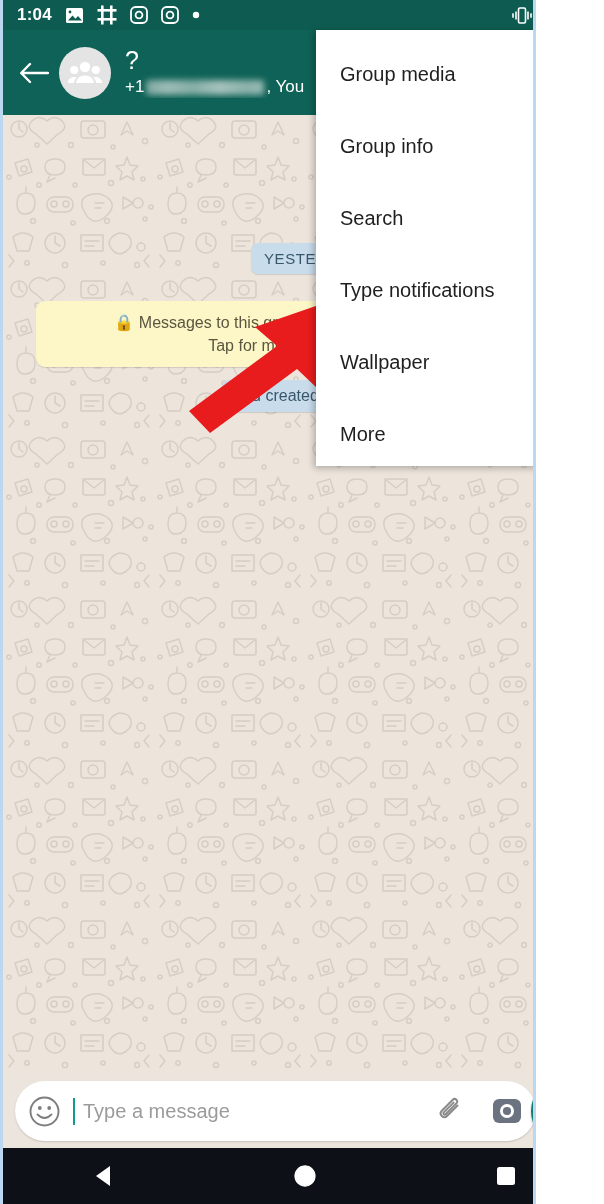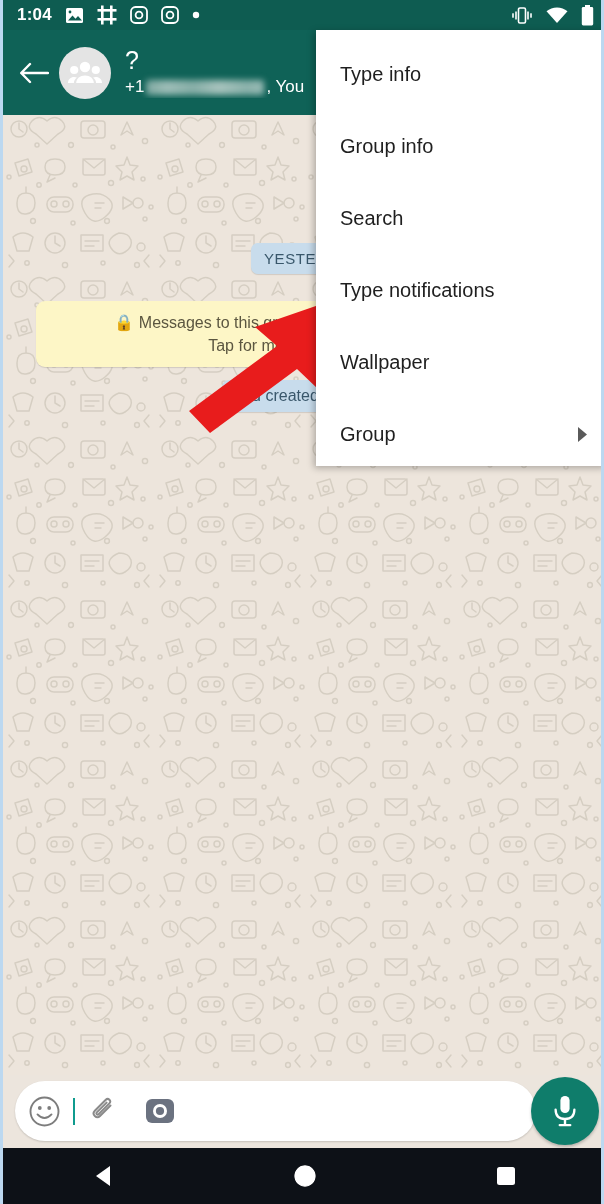--- a/index.html
+++ b/index.html
@@ -2,21 +2,21 @@
 <html><head>
 <meta charset="utf-8">
 <style>
   * { margin:0; padding:0; box-sizing:border-box; }
   html, body {
     width:604px; height:1204px; overflow:hidden;
     font-family:"Liberation Sans", sans-serif;
     background:#ffffff;
   }
   #frame {
-    position:relative; width:604px; height:1204px; overflow:hidden;
+    position:relative; width:536px; height:1204px; overflow:hidden;
     border-left:3px solid #bcd8f0; border-right:3px solid #bcd8f0;
     background:#ece5dd;
   }
 
   
   #statusbar {
     position:absolute; left:0; top:0; width:604px; height:30px;
     background:#0e5c51; display:flex; align-items:center; padding-left:14px; gap:13px;
   }
   #clock { color:#ffffff; font-size:17px; font-weight:700; letter-spacing:.2px; }
@@ -280,55 +280,56 @@
 
     <div class="sys-chip" style="left:219px; top:265px;">You created</div>
 
     <svg id="red-arrow" viewBox="0 0 604 960">
       <path d="M336 183 L252 212 L274 231 L186 296 L207 318 L294 254 L315 274 Z" fill="#e81c1c"></path>
     </svg>
   </div>
 
   <div id="menu">
     <div class="menu-item">
-      <span class="label">Type info</span>
+      <span class="label">Group media</span>
     </div>
     <div class="menu-item">
       <span class="label">Group info</span>
     </div>
     <div class="menu-item">
       <span class="label">Search</span>
     </div>
     <div class="menu-item">
       <span class="label">Type notifications</span>
     </div>
     <div class="menu-item">
       <span class="label">Wallpaper</span>
     </div>
     <div class="menu-item">
-      <span class="label">Group</span>
+      <span class="label">More</span>
       <span class="submenu-caret">
         <svg width="13" height="17" viewBox="0 0 13 17">
             <path d="M2 1l9 7.5L2 16z" fill="#5a5a5a"></path>
           </svg>
       </span>
     </div>
   </div>
 
   <div id="inputbar">
     <div id="input-pill">
       <div id="emoji-btn">
         <svg width="31" height="31" viewBox="0 0 31 31">
           <circle cx="15.5" cy="15.5" r="14" fill="none" stroke="#7d7d7d" stroke-width="1.9"></circle>
           <circle cx="10.8" cy="12" r="1.9" fill="#7d7d7d"></circle>
             <circle cx="20.2" cy="12" r="1.9" fill="#7d7d7d"></circle>
           <path d="M8.5 18.4q7 7.2 14 0" fill="none" stroke="#7d7d7d" stroke-width="1.9" stroke-linecap="round"></path>
         </svg>
       </div>
       <div id="caret"></div>
+      <div id="msg-input">Type a message</div>
       <div id="attach-btn">
         <svg width="30" height="30" viewBox="0 0 30 30">
           <path d="M22.5 9.5L12 20q-2.6 2.6-5.2 0t0-5.2L17.8 3.8q1.8-1.8 3.6 0t0 3.6L10.6 18.2q-.9.9-1.8 0t0-1.8L18.6 6.6" fill="none" stroke="#8a8a8a" stroke-width="2" stroke-linecap="round" stroke-linejoin="round"></path>
         </svg>
       </div>
       <div id="camera-btn">
         <svg width="34" height="30" viewBox="0 0 34 30">
           <rect x="3" y="3" width="28" height="24" rx="6" fill="#6b7280"></rect>
           <circle cx="17" cy="15" r="7" fill="#ffffff"></circle>
             <circle cx="17" cy="15" r="4.1" fill="#6b7280"></circle>

